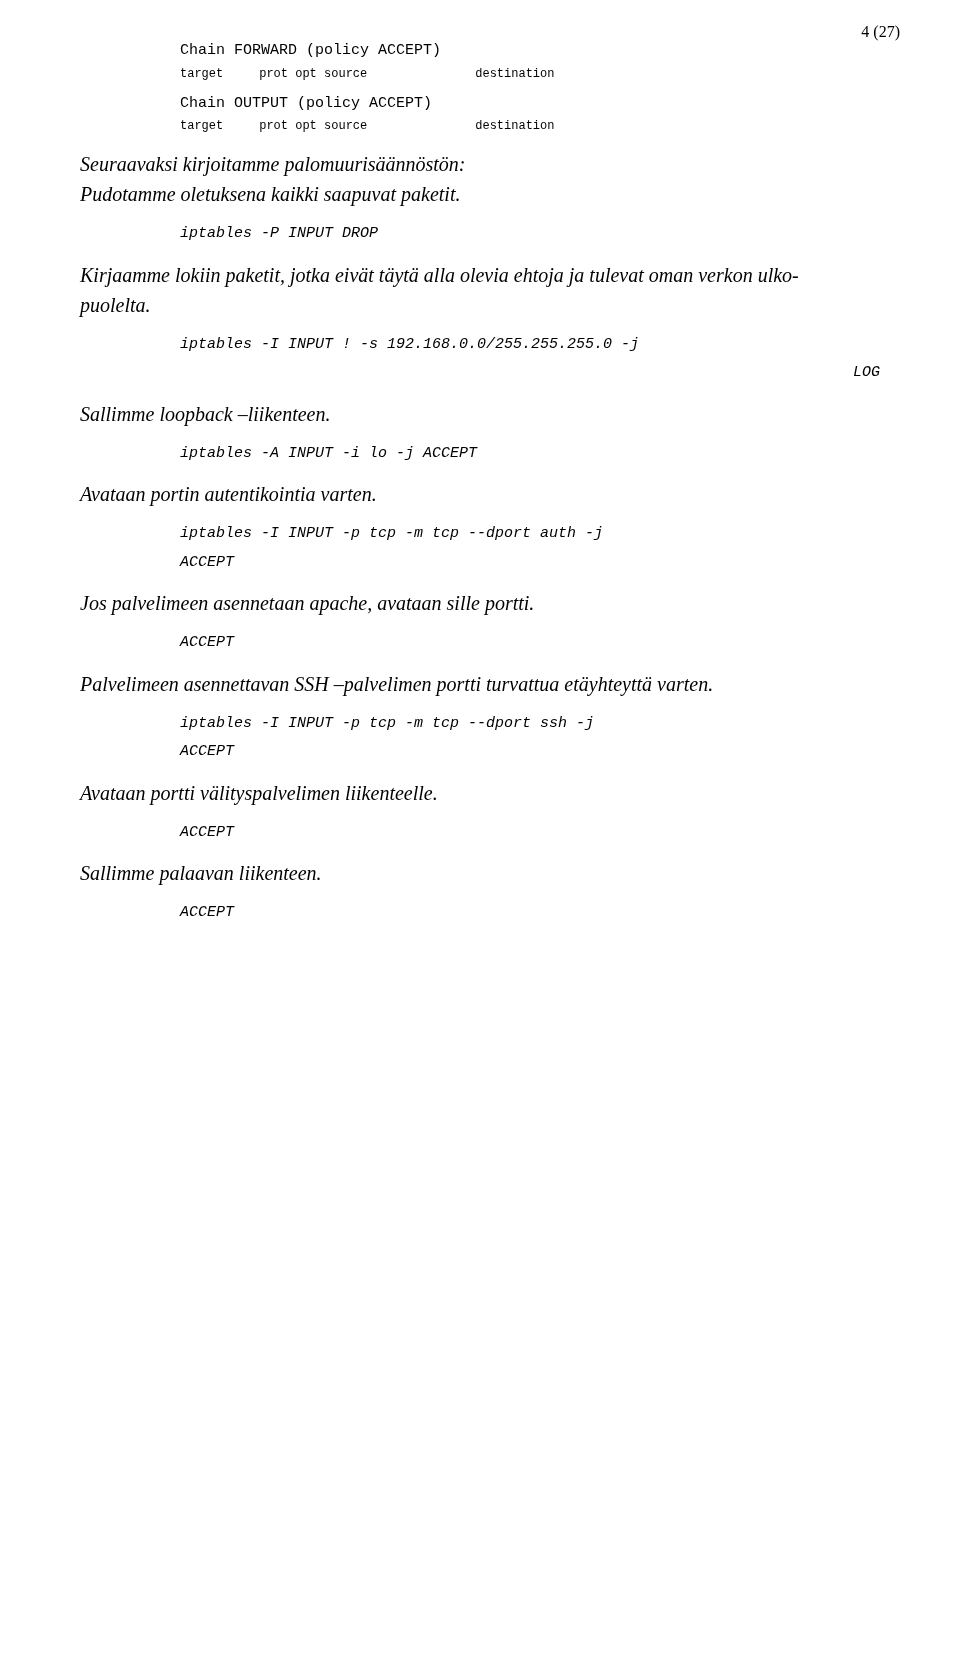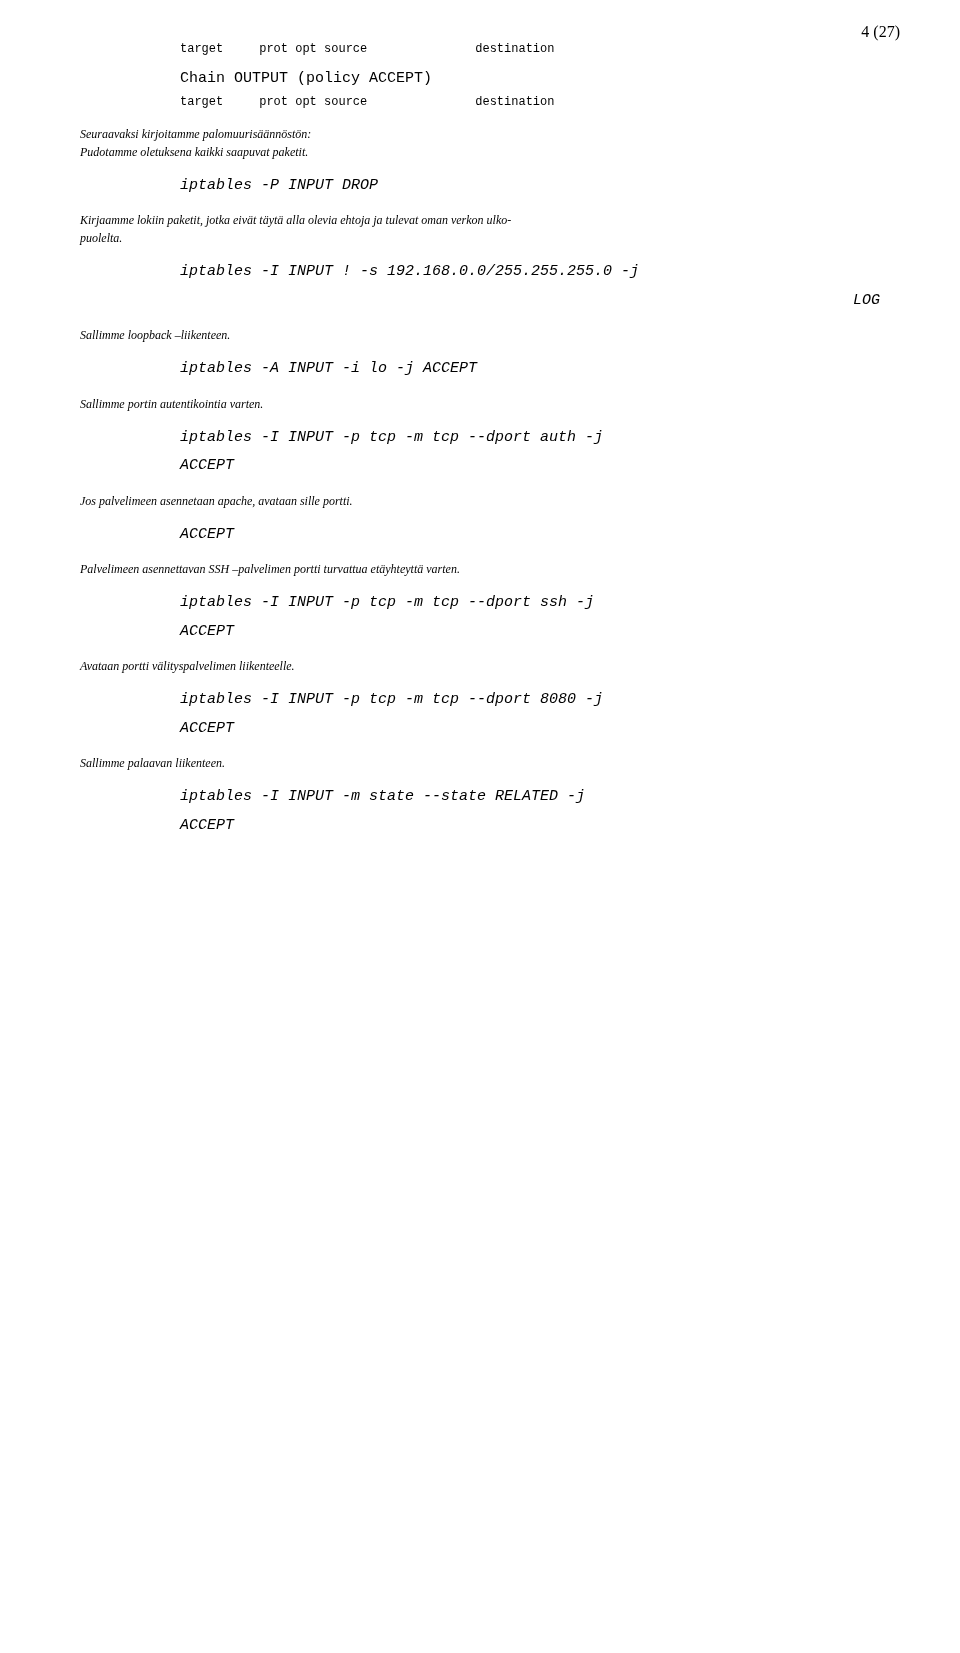--- a/index.html
+++ b/index.html
@@ -32,21 +32,21 @@
       font-family: 'Courier New', Courier, monospace;
       font-size: 15px;
       line-height: 1.5;
       margin: 6px 0 6px 100px;
       white-space: pre;
       font-style: italic;
     }
 
     .prose {
       font-family: 'Times New Roman', Times, serif;
-      font-size: 12px;
+      font-size: 20px;
       line-height: 1.5;
       margin: 14px 0;
       font-style: italic;
     }
 
     .section {
       margin-bottom: 10px;
     }
 
     .chain-header {
@@ -64,20 +64,21 @@
       margin-bottom: 10px;
       white-space: pre;
     }
   </style>
 </head>
 <body>
 
 <div class="page-number">4 (27)</div>
 
 <div class="section">
+  <div class="chain-header">Chain FORWARD (policy ACCEPT)</div>
   <div class="chain-sub">target     prot opt source               destination</div>
 </div>
 
 <div class="section">
   <div class="chain-header">Chain OUTPUT (policy ACCEPT)</div>
   <div class="chain-sub">target     prot opt source               destination</div>
 </div>
 
 <div class="prose">Seuraavaksi kirjoitamme palomuurisäännöstön:<br>Pudotamme oletuksena kaikki saapuvat paketit.</div>
 
@@ -91,21 +92,21 @@
   <div class="code-block">iptables -I INPUT ! -s 192.168.0.0/255.255.255.0 -j</div>
   <div class="code-block" style="margin-top:0;text-align:right;">LOG</div>
 </div>
 
 <div class="prose">Sallimme loopback –liikenteen.</div>
 
 <div class="section">
   <div class="code-block">iptables -A INPUT -i lo -j ACCEPT</div>
 </div>
 
-<div class="prose">Sallimme portin autentikointia varten.</div>
+<div class="prose">Avataan portin autentikointia varten.</div>
 
 <div class="section">
   <div class="code-block">iptables -I INPUT -p tcp -m tcp --dport auth -j</div>
   <div class="code-block" style="margin-top:0;">ACCEPT</div>
 </div>
 
 <div class="prose">Jos palvelimeen asennetaan apache, avataan sille portti.</div>
 
 <div class="section">
   <div class="code-block" style="margin-top:0;">ACCEPT</div>
@@ -114,22 +115,20 @@
 <div class="prose">Palvelimeen asennettavan SSH –palvelimen portti turvattua etäyhteyttä varten.</div>
 
 <div class="section">
   <div class="code-block">iptables -I INPUT -p tcp -m tcp --dport ssh -j</div>
   <div class="code-block" style="margin-top:0;">ACCEPT</div>
 </div>
 
 <div class="prose">Avataan portti välityspalvelimen liikenteelle.</div>
 
 <div class="section">
-  <div class="code-block">iptables -I INPUT -p tcp -m tcp --dport 8080 -j</div>
   <div class="code-block" style="margin-top:0;">ACCEPT</div>
 </div>
 
 <div class="prose">Sallimme palaavan liikenteen.</div>
 
 <div class="section">
-  <div class="code-block">iptables -I INPUT -m state --state RELATED -j</div>
   <div class="code-block" style="margin-top:0;">ACCEPT</div>
 </div>
 
 </body></html>

